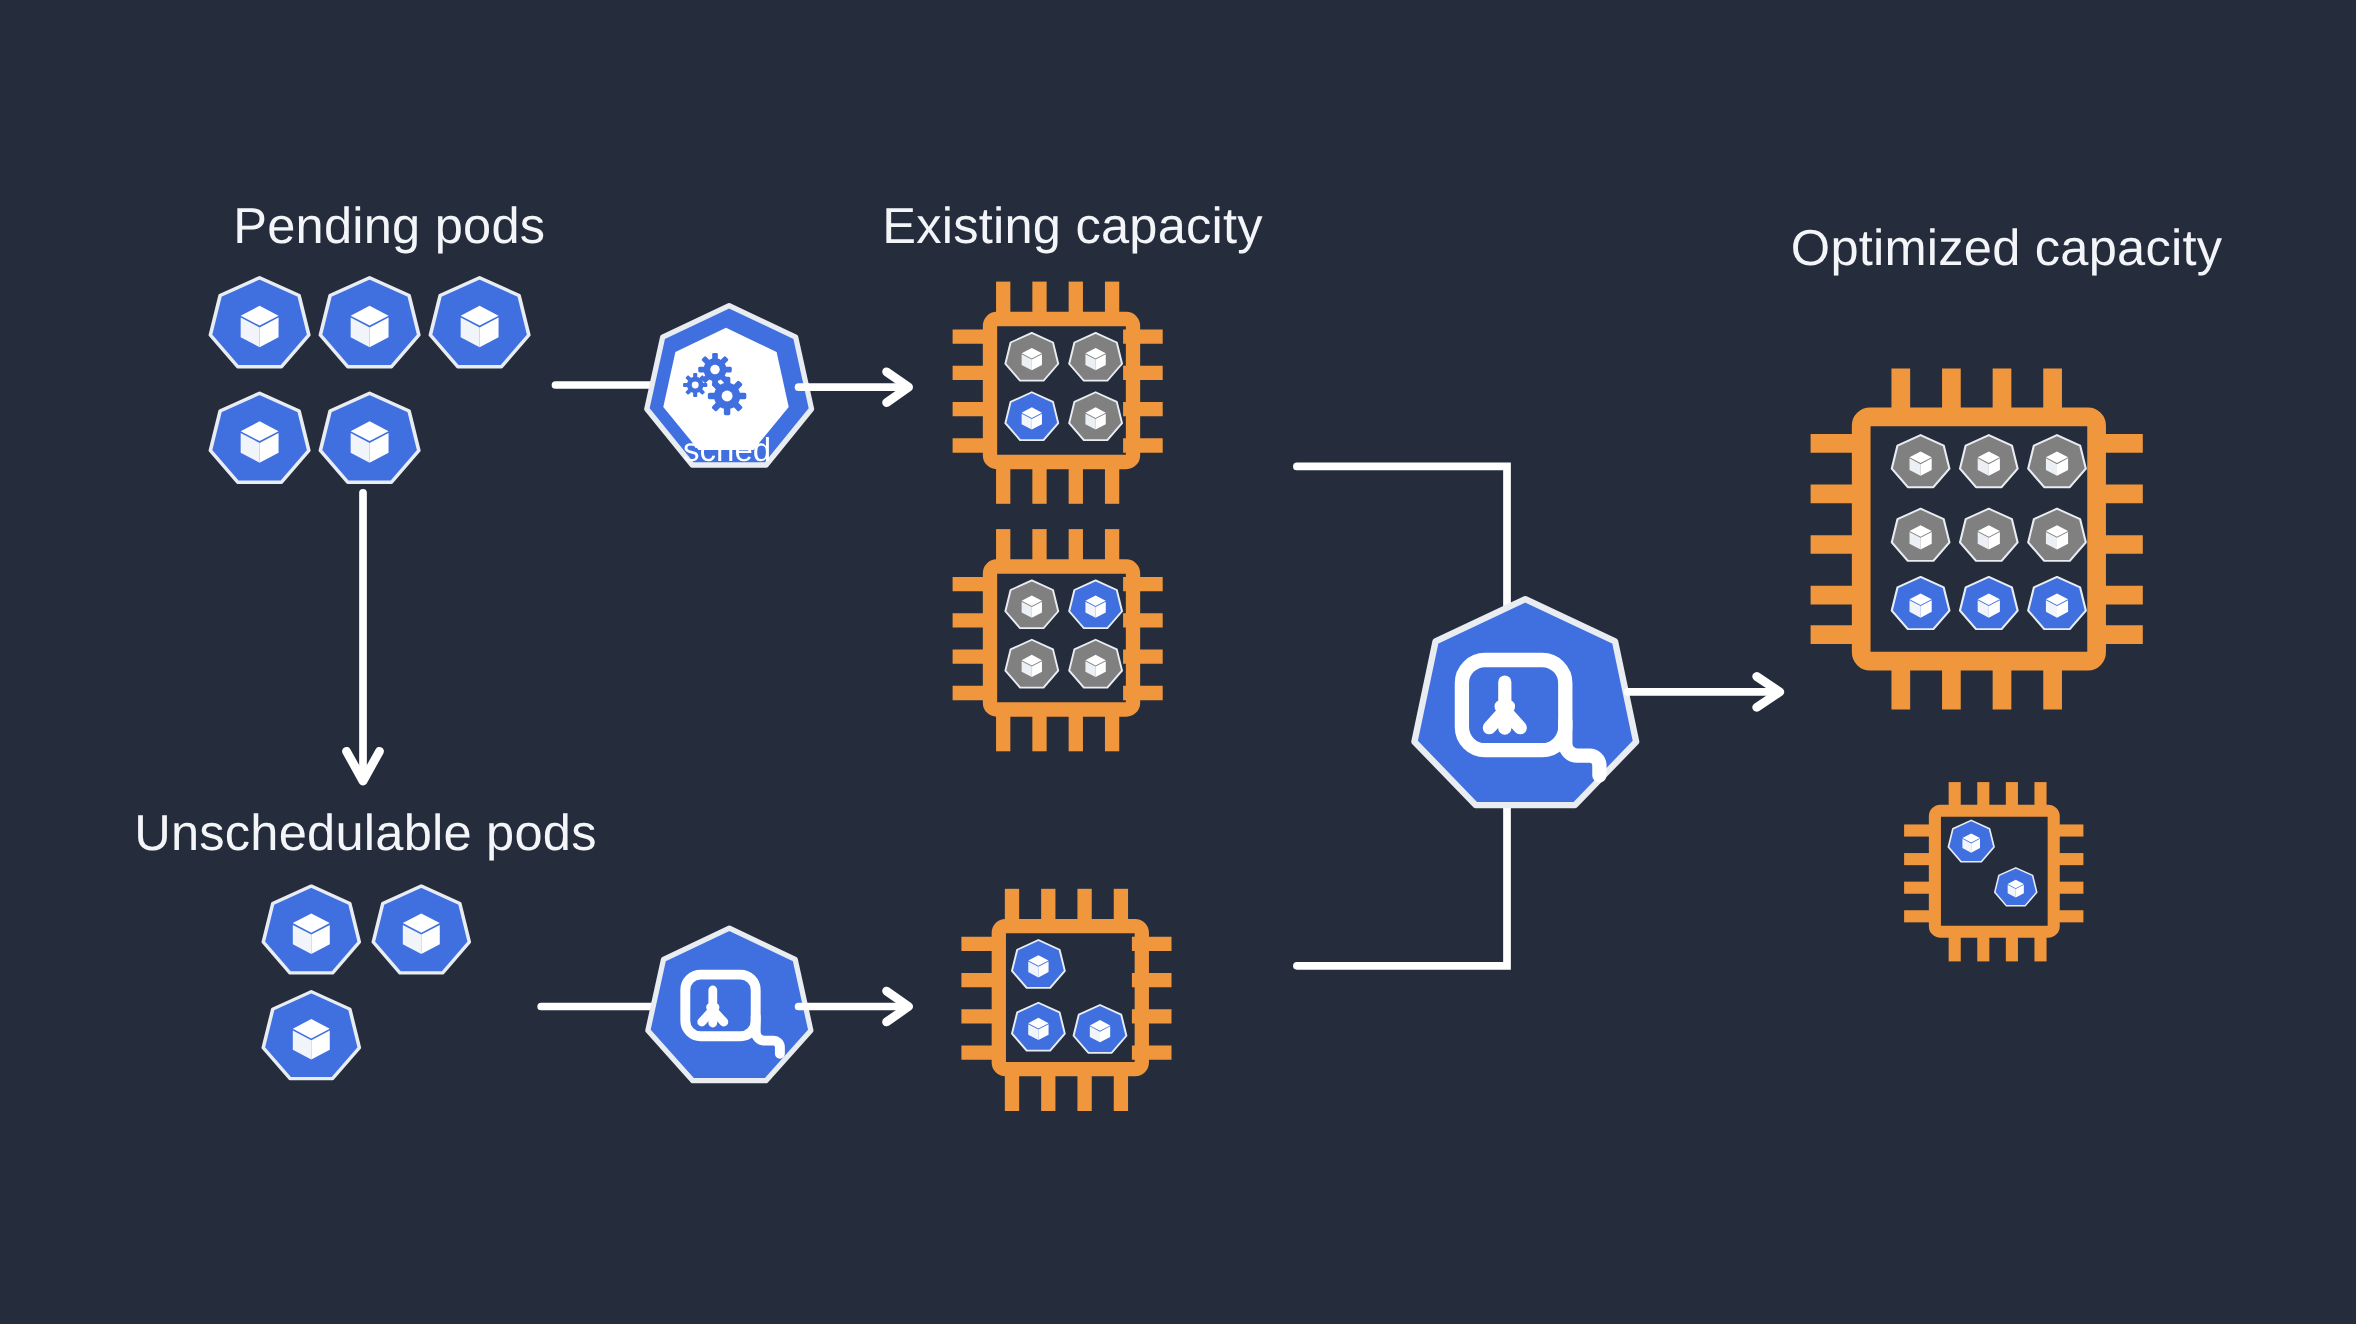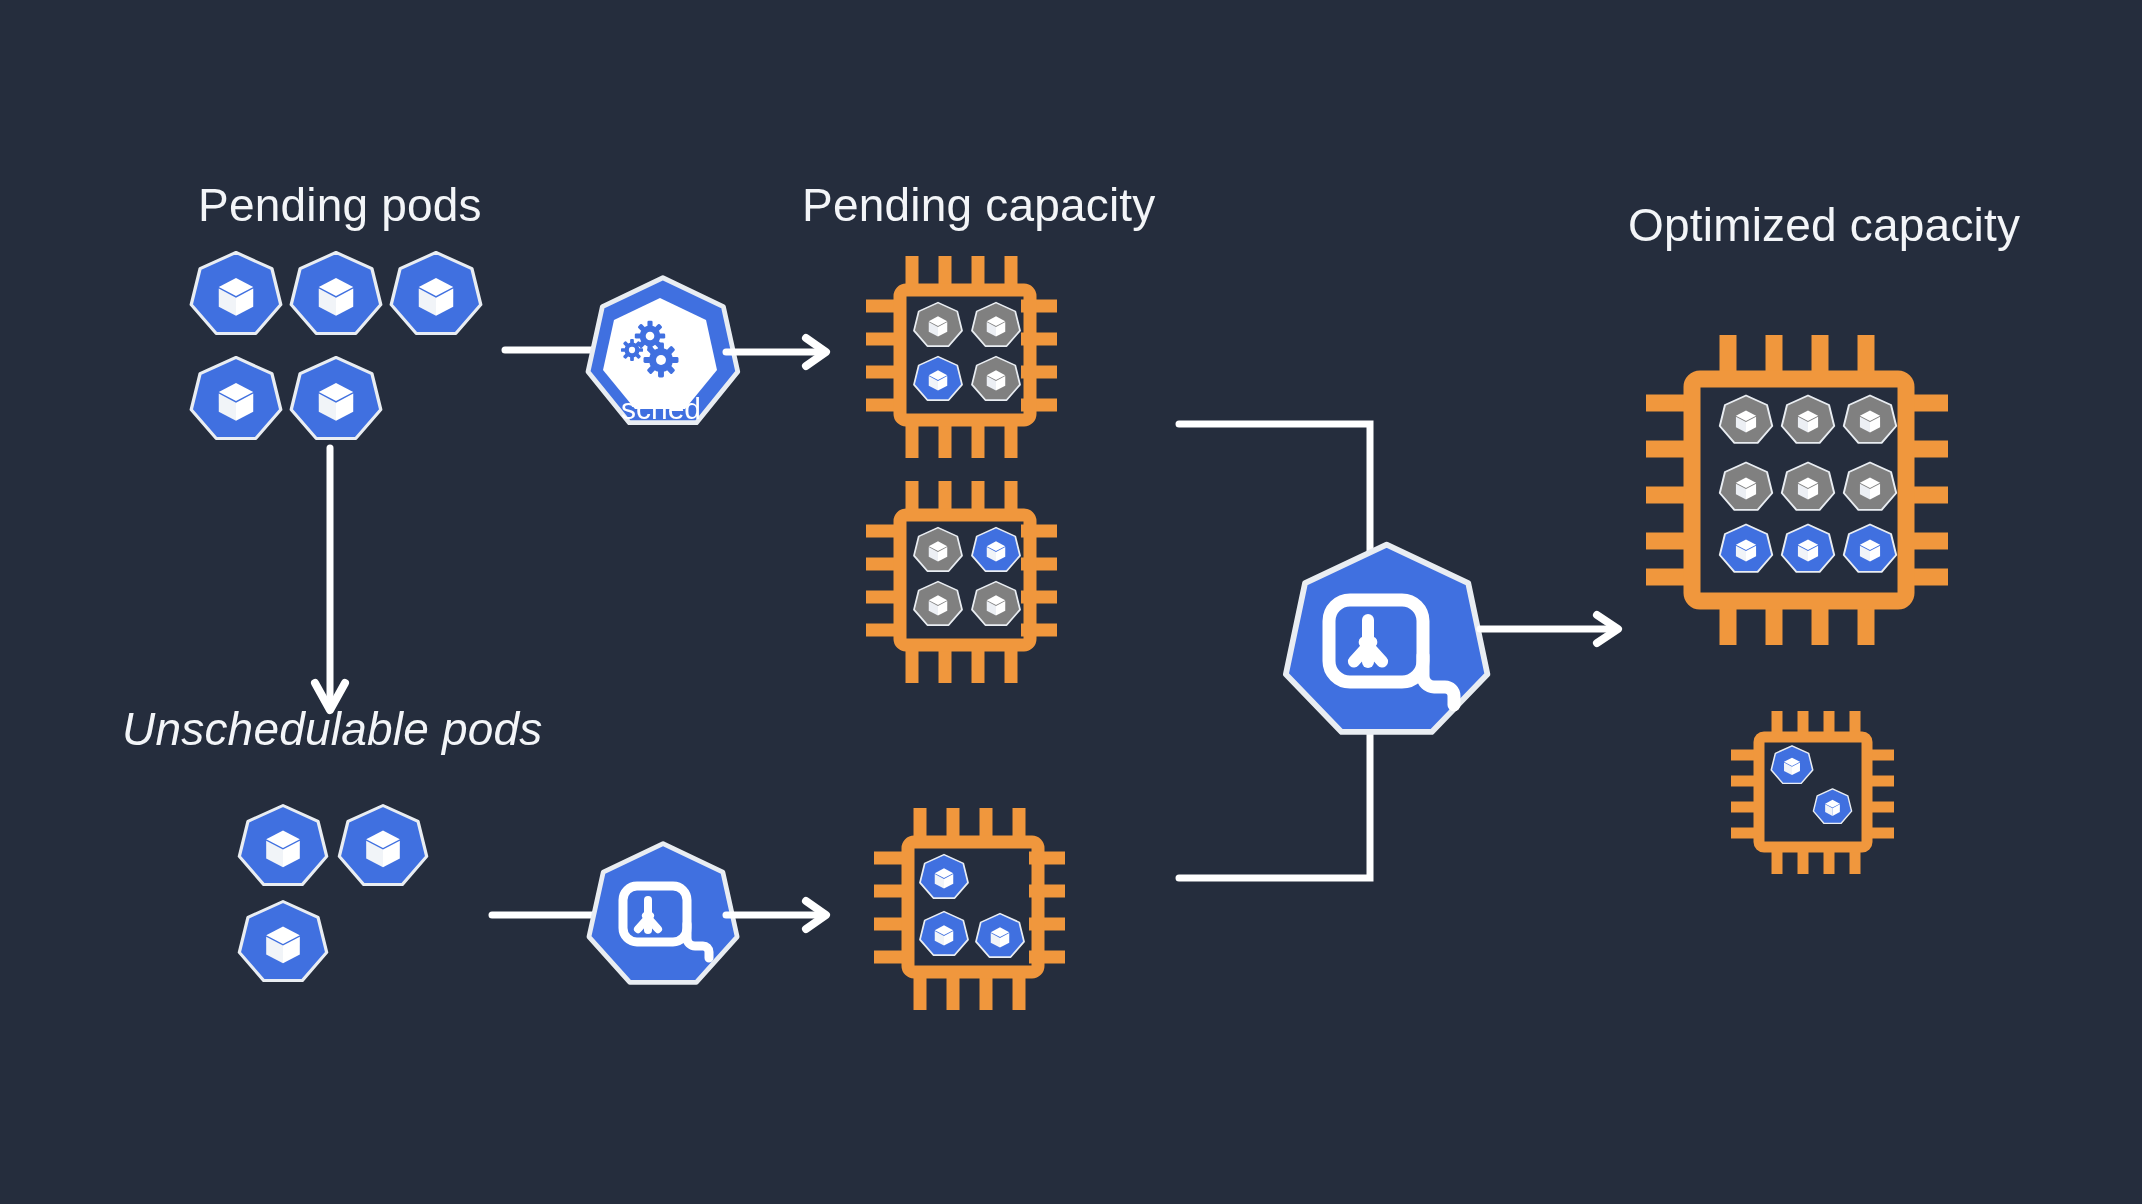--- a/index.html
+++ b/index.html
@@ -54,27 +54,27 @@
         <polygon points="50,2 93.8,23.6 104.6,71.2 74.2,109.4 25.8,109.4 -4.6,71.2 6.2,23.6" transform="translate(0,-5) scale(1,0.92)" fill="#808080" stroke="#e9edf2" stroke-width="4" stroke-linejoin="round"></polygon>
           <g transform="translate(50,48)">
           <polygon points="0,-20 21,-9 0,2 -21,-9" fill="#ffffff"></polygon>
           <polygon points="-21,-7 0,4 0,26 -21,15" fill="#eceff4"></polygon>
           <polygon points="21,-7 0,4 0,26 21,15" fill="#ffffff"></polygon>
         </g>
       </g>
     </defs>
   </svg>
 
-  <div class="stage-label" style="left:198px; top:178px;">Pending pods</div>
-
-  <div class="stage-label" style="left:802px; top:178px;">Pending capacity</div>
+  <div class="stage-label" style="left:212px; top:178px;">Pending pods</div>
+
+  <div class="stage-label" style="left:802px; top:178px;">Existing capacity</div>
 
   <div class="stage-label" style="left:1628px; top:178px;margin-top:20px;">Optimized capacity</div>
 
-  <div class="stage-label" style="left:122px; top:702px;font-style:italic;">Unschedulable pods</div>
+  <div class="stage-label" style="left:122px; top:730px;">Unschedulable pods</div>
 
 
   <svg class="node-svg" style="left:190px; top:255px;" width="300" height="200" viewBox="0 0 300 200">
     <g transform="translate(5,0) scale(0.82)">
         <use href="#pod-blue"></use>
       </g>
     <g transform="translate(105,0) scale(0.82)">
         <use href="#pod-blue"></use>
       </g>
     <g transform="translate(205,0) scale(0.82)">

